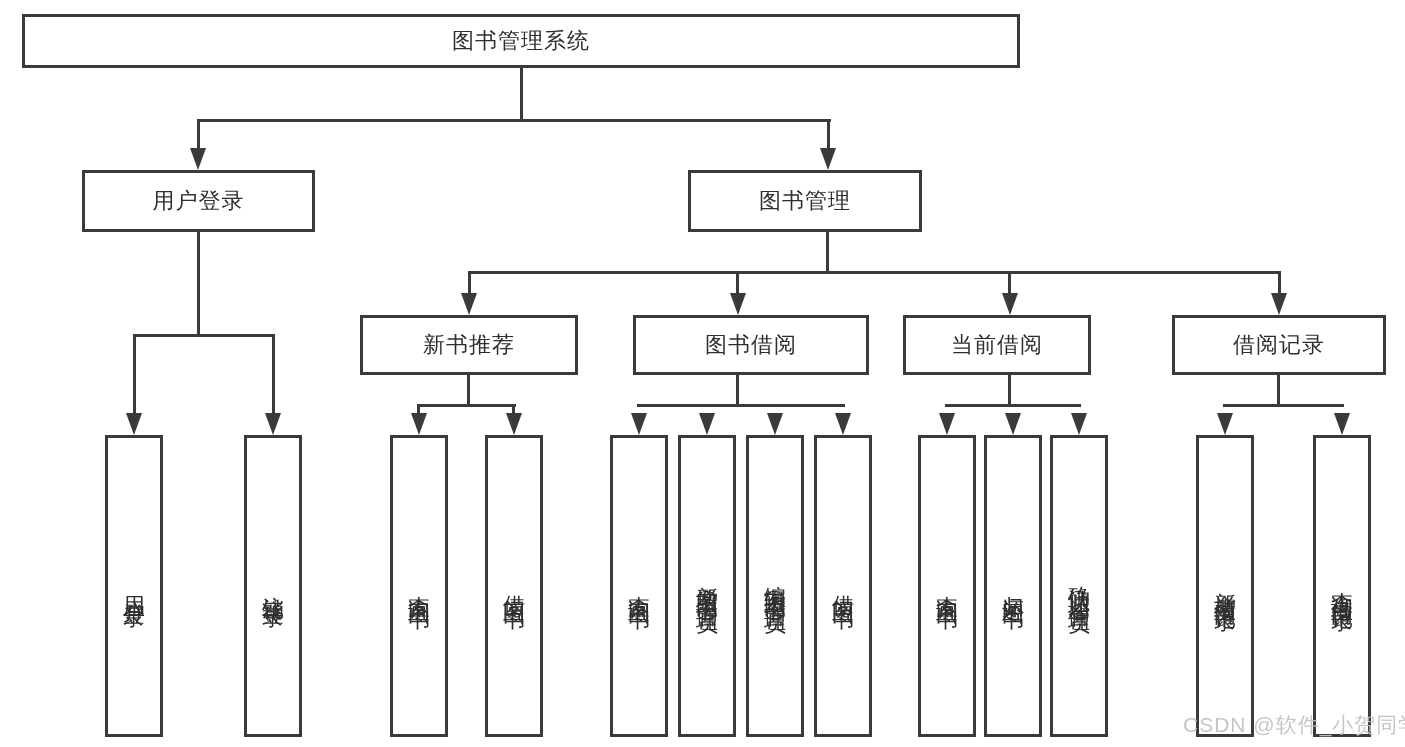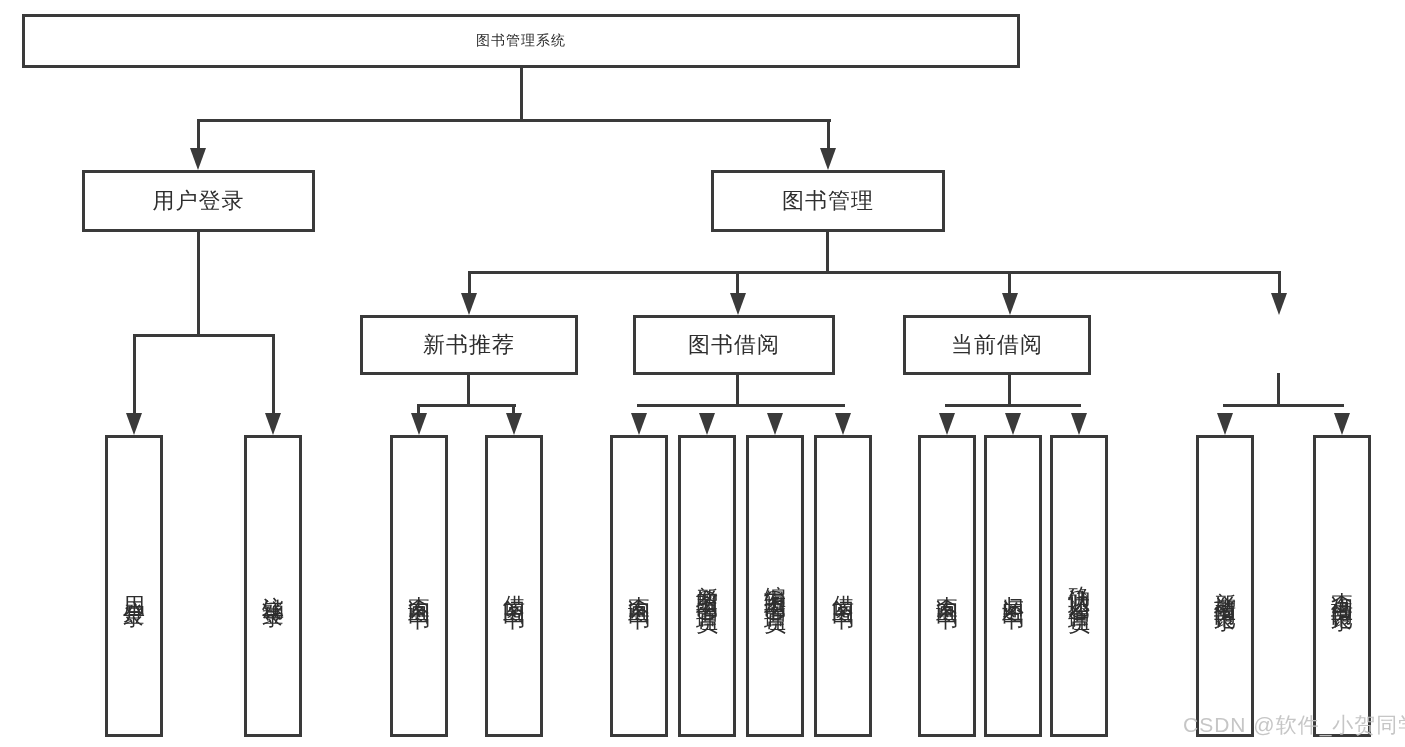--- a/index.html
+++ b/index.html
@@ -8,21 +8,21 @@
     position:relative; width:1405px; height:747px; background:#fff;
     font-family:"Liberation Sans","DejaVu Sans",sans-serif; color:var(--text);
     overflow:hidden;
   }
   .box{
     position:absolute; box-sizing:border-box; background:#fff;
     border:3px solid var(--line);
     display:flex; align-items:center; justify-content:center;
     font-size:22px; letter-spacing:1px; color:var(--text); z-index:2;
   }
-  .root{ font-size:14px; }
+  .root{ font-size:22px; }
   .vbox{
     writing-mode:vertical-rl; text-orientation:mixed;
     letter-spacing:4px; line-height:1.1; padding:6px 0;
   }
   .vline{ position:absolute; width:3px; background:var(--line); z-index:1; }
   .hline{ position:absolute; height:3px; background:var(--line); z-index:1; }
   .arrow{
     position:absolute; width:0; height:0; z-index:1;
     border-left:8px solid transparent; border-right:8px solid transparent;
     border-top:22px solid var(--line);
@@ -41,43 +41,44 @@
   <div class="box root" style="left:22px;top:14px;width:998px;height:54px;">图书管理系统</div>
 
   <div class="vline" style="left:520px;top:66px;height:56px;"></div>
   <div class="hline" style="left:197px;top:119px;width:634px;"></div>
   <div class="vline" style="left:197px;top:119px;height:33px;"></div>
   <div class="vline" style="left:827px;top:119px;height:33px;"></div>
   <div class="arrow" style="left:190px;top:148px;"></div>
   <div class="arrow" style="left:820px;top:148px;"></div>
 
   <div class="box" style="left:82px;top:170px;width:233px;height:62px;">用户登录</div>
-  <div class="box" style="left:711px;top:170px;width:234px;height:62px;">图书管理</div>
+  <div class="box" style="left:688px;top:170px;width:234px;height:62px;">图书管理</div>
 
   <div class="vline" style="left:197px;top:230px;height:106px;"></div>
   <div class="hline" style="left:133px;top:334px;width:142px;"></div>
   <div class="vline" style="left:133px;top:334px;height:82px;"></div>
   <div class="vline" style="left:272px;top:334px;height:82px;"></div>
   <div class="arrow" style="left:126px;top:413px;"></div>
   <div class="arrow" style="left:265px;top:413px;"></div>
 
   <div class="vline" style="left:826px;top:230px;height:43px;"></div>
   <div class="hline" style="left:468px;top:271px;width:813px;"></div>
   <div class="vline" style="left:468px;top:271px;height:26px;"></div>
   <div class="vline" style="left:736px;top:271px;height:26px;"></div>
   <div class="vline" style="left:1008px;top:271px;height:26px;"></div>
   <div class="vline" style="left:1278px;top:271px;height:26px;"></div>
   <div class="arrow" style="left:461px;top:293px;"></div>
   <div class="arrow" style="left:730px;top:293px;"></div>
   <div class="arrow" style="left:1002px;top:293px;"></div>
   <div class="arrow" style="left:1271px;top:293px;"></div>
 
   <div class="box" style="left:360px;top:315px;width:218px;height:60px;">新书推荐</div>
-  <div class="box" style="left:633px;top:315px;width:202px;height:60px;">图书借阅</div>
+  <div class="box" style="left:633px;top:315px;width:236px;height:60px;">图书借阅</div>
   <div class="box" style="left:903px;top:315px;width:188px;height:60px;">当前借阅</div>
+  <div class="box" style="left:1172px;top:315px;width:214px;height:60px;">借阅记录</div>
 
   <div class="vline" style="left:467px;top:373px;height:34px;"></div>
   <div class="hline" style="left:417px;top:404px;width:99px;"></div>
   <div class="vline" style="left:417px;top:404px;height:14px;"></div>
   <div class="vline" style="left:512px;top:404px;height:14px;"></div>
   <div class="arrow" style="left:411px;top:413px;"></div>
   <div class="arrow" style="left:506px;top:413px;"></div>
 
   <div class="vline" style="left:736px;top:373px;height:34px;"></div>
   <div class="hline" style="left:637px;top:404px;width:208px;"></div>

